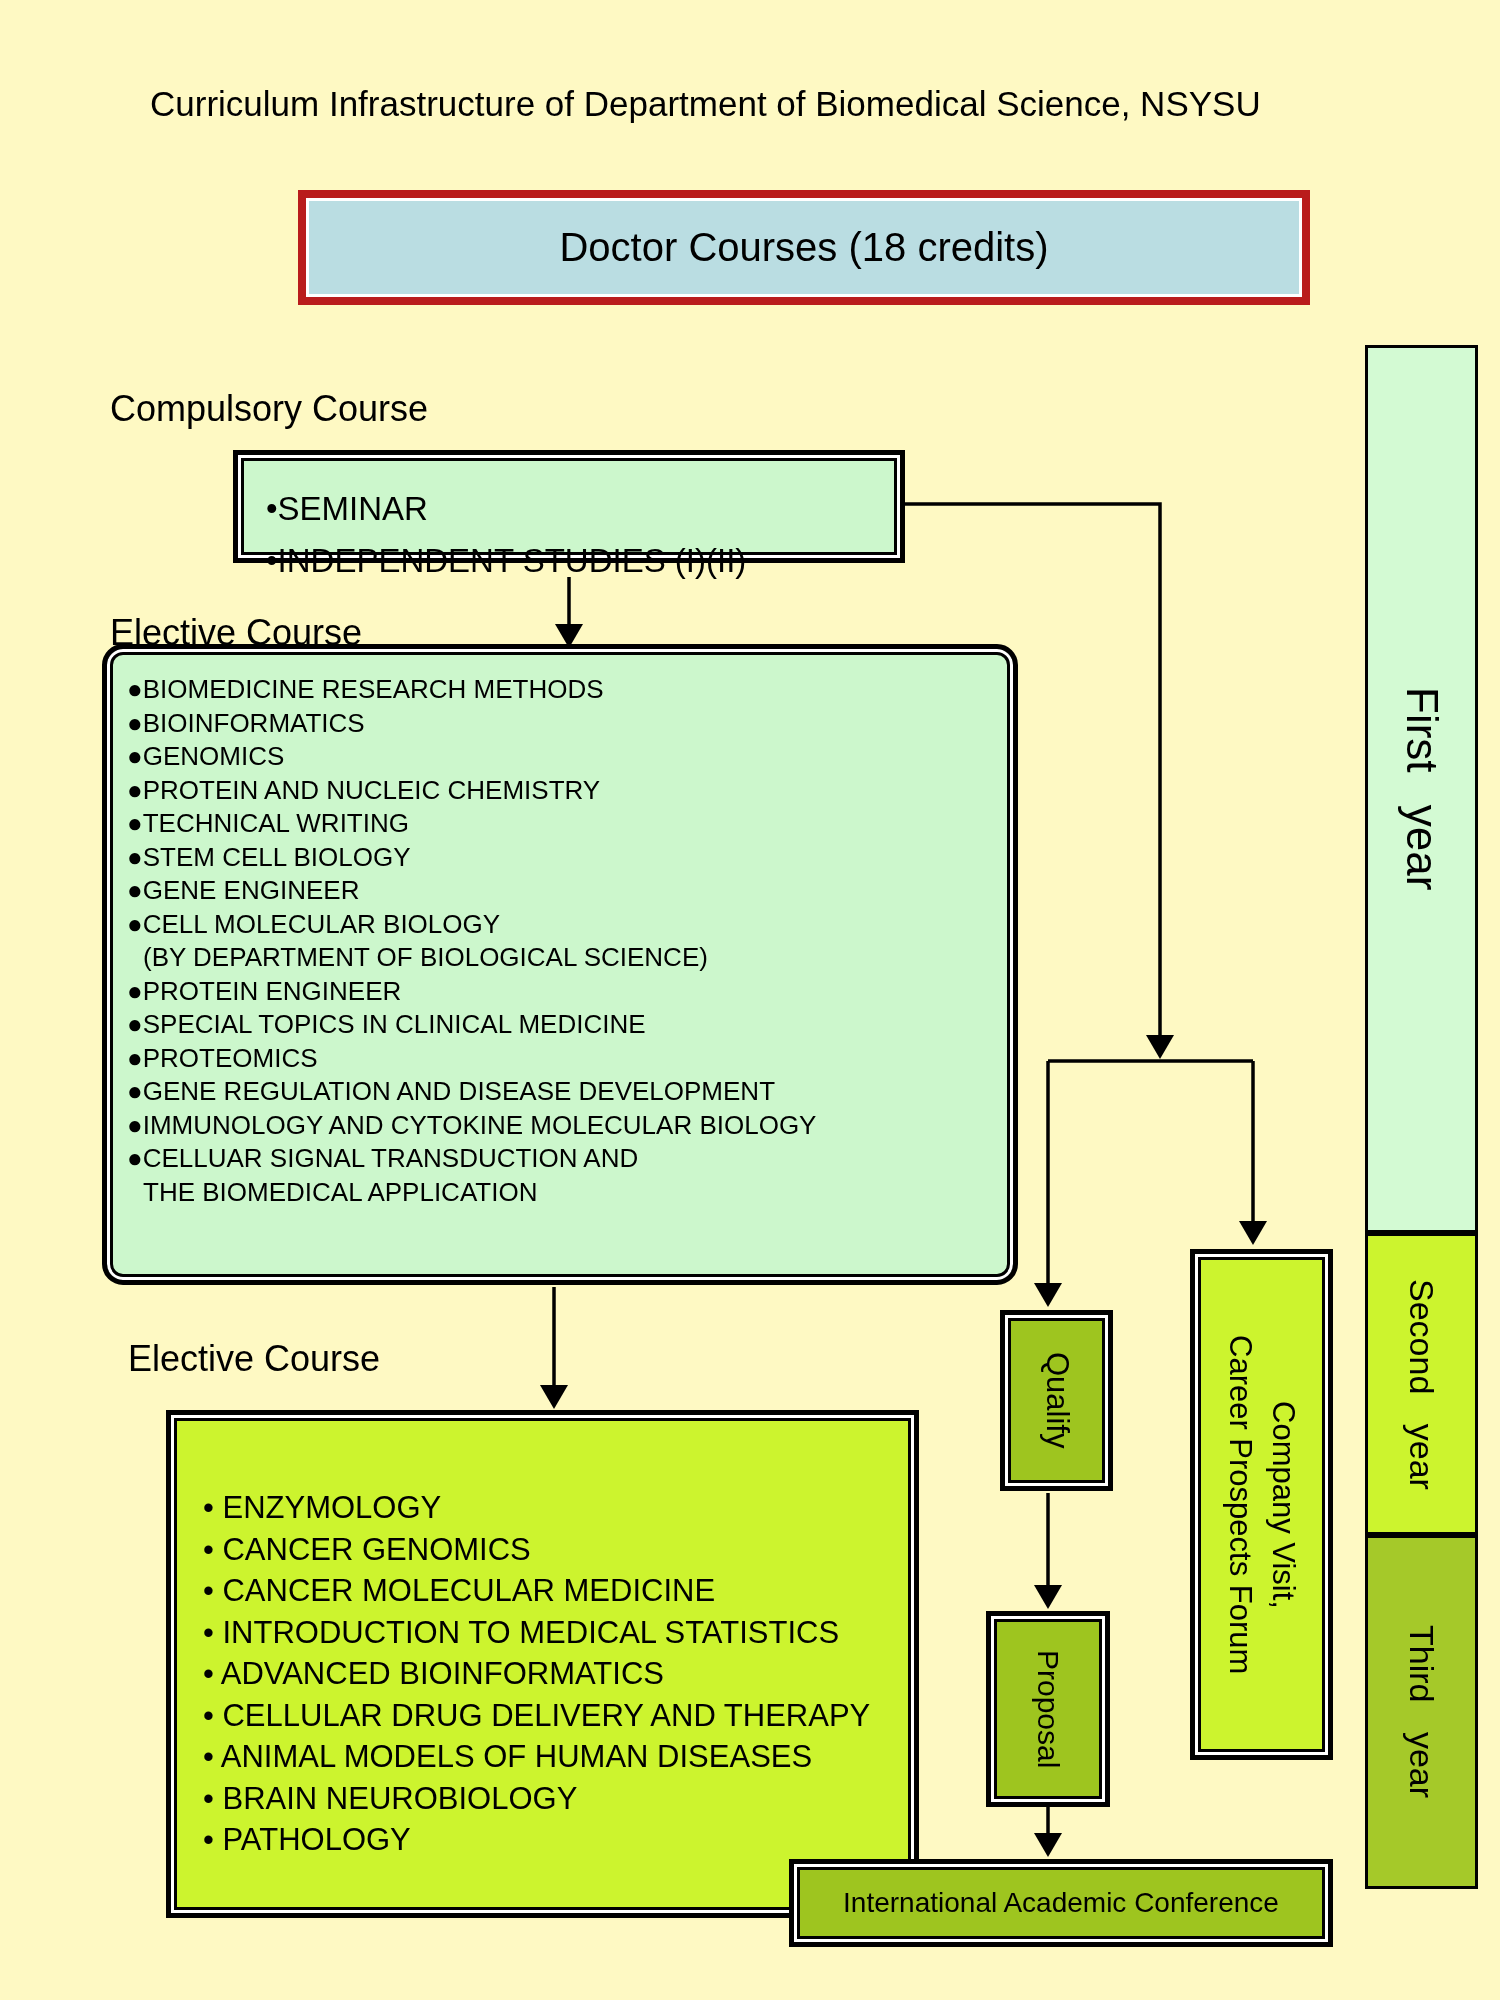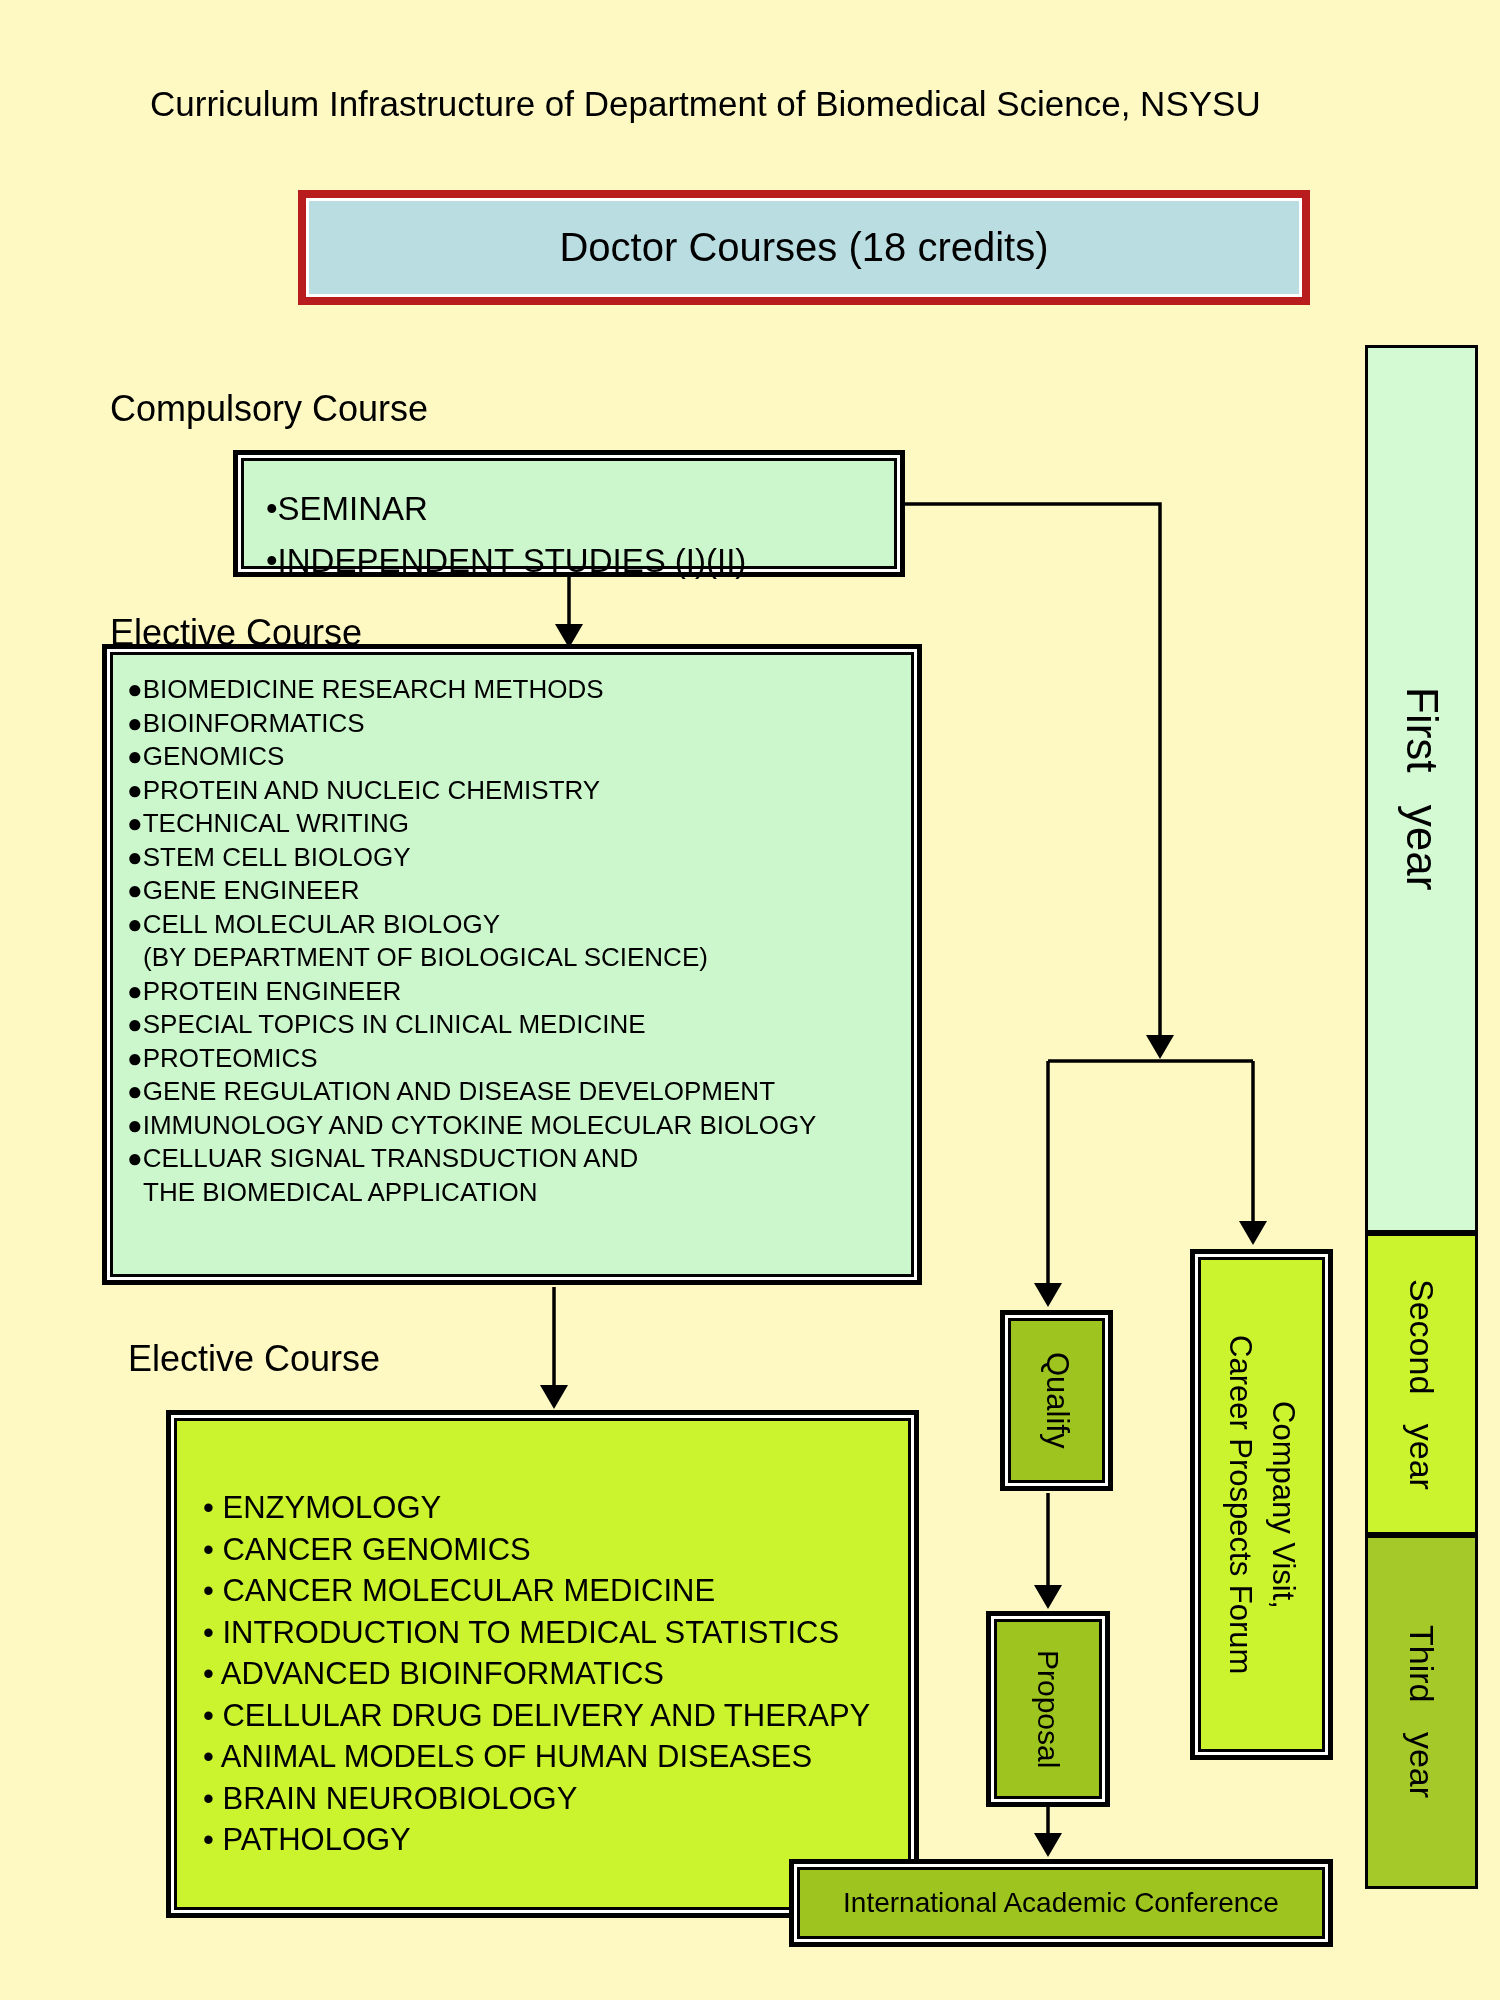--- a/index.html
+++ b/index.html
@@ -74,26 +74,26 @@
   <div class="title">Curriculum Infrastructure of Department of Biomedical Science, NSYSU</div>
 
   <div class="headerbox" style="left:298px;top:190px;width:1012px;height:115px;">
     <span>Doctor Courses (18 credits)</span>
   </div>
 
   <div class="seclabel" style="left:110px;top:388px;">Compulsory Course</div>
   <div class="seclabel" style="left:110px;top:612px;">Elective Course</div>
   <div class="seclabel" style="left:128px;top:1338px;">Elective Course</div>
 
-  <div class="dbox pale compbox" style="left:233px;top:450px;width:672px;height:127px;">
+  <div class="dbox pale compbox" style="left:233px;top:450px;width:672px;height:113px;">
       <div class="line">•SEMINAR</div>
       <div class="line">•INDEPENDENT STUDIES (I)(II)</div>
     </div>
 
-  <div class="dbox pale list1" style="left:102px;top:644px;width:820px;height:641px;">
+  <div class="dbox pale list1" style="left:102px;top:644px;width:916px;height:641px;border-radius:21px;">
       <div class="line">●BIOMEDICINE RESEARCH METHODS</div>
       <div class="line">●BIOINFORMATICS</div>
       <div class="line">●GENOMICS</div>
       <div class="line">●PROTEIN AND NUCLEIC CHEMISTRY</div>
       <div class="line">●TECHNICAL WRITING</div>
       <div class="line">●STEM CELL BIOLOGY</div>
       <div class="line">●GENE ENGINEER</div>
       <div class="line">●CELL MOLECULAR BIOLOGY</div>
       <div class="line cont">(BY DEPARTMENT OF BIOLOGICAL SCIENCE)</div>
       <div class="line">●PROTEIN ENGINEER</div>

